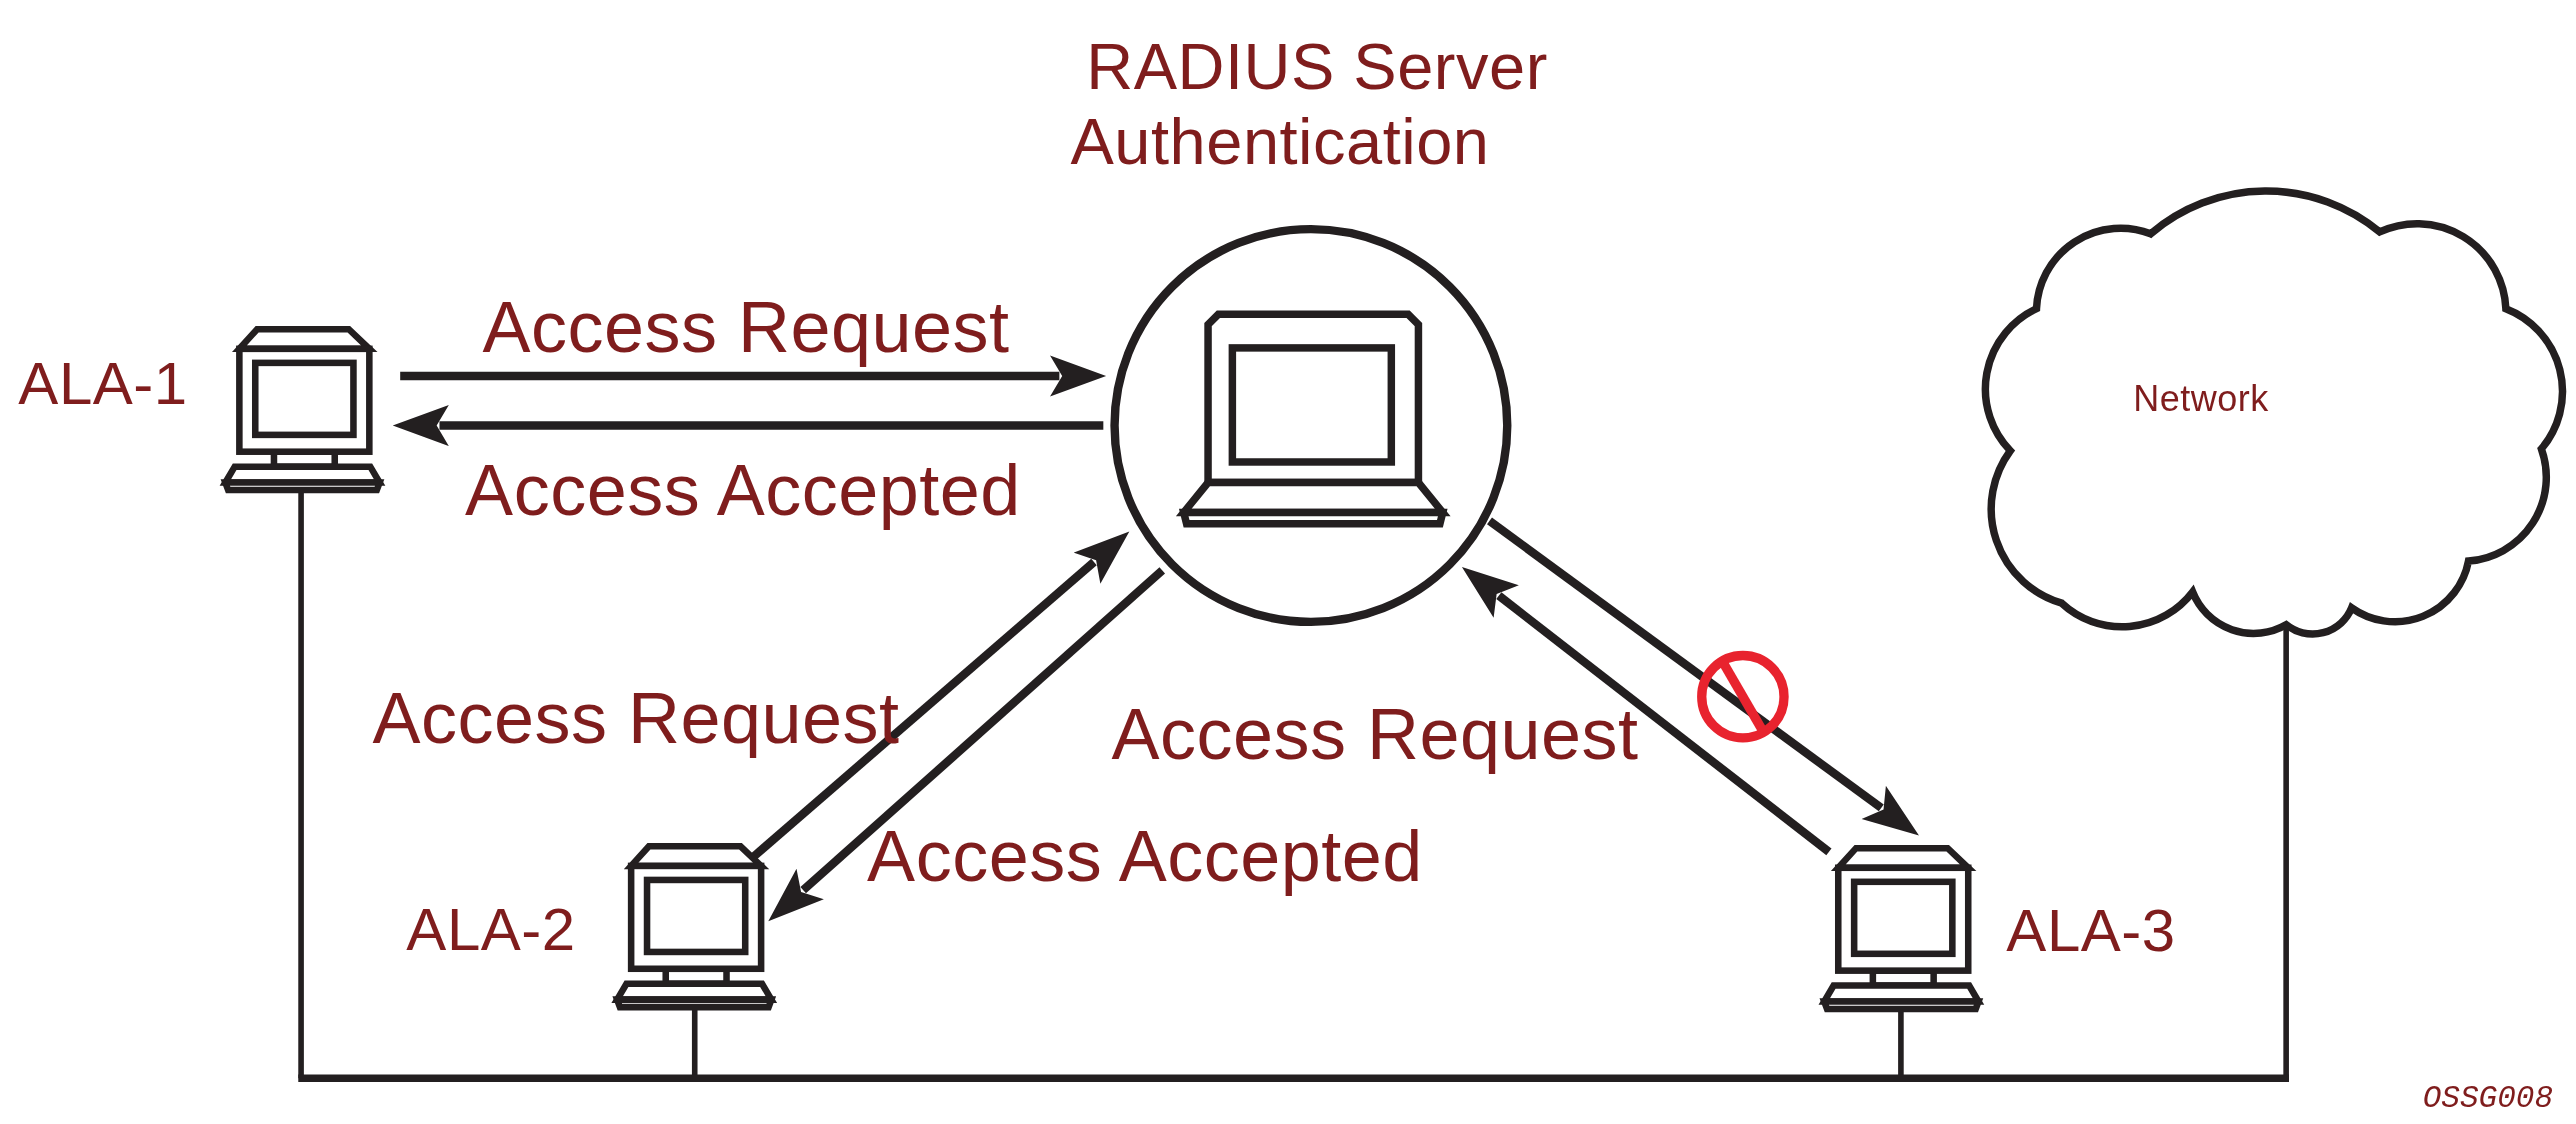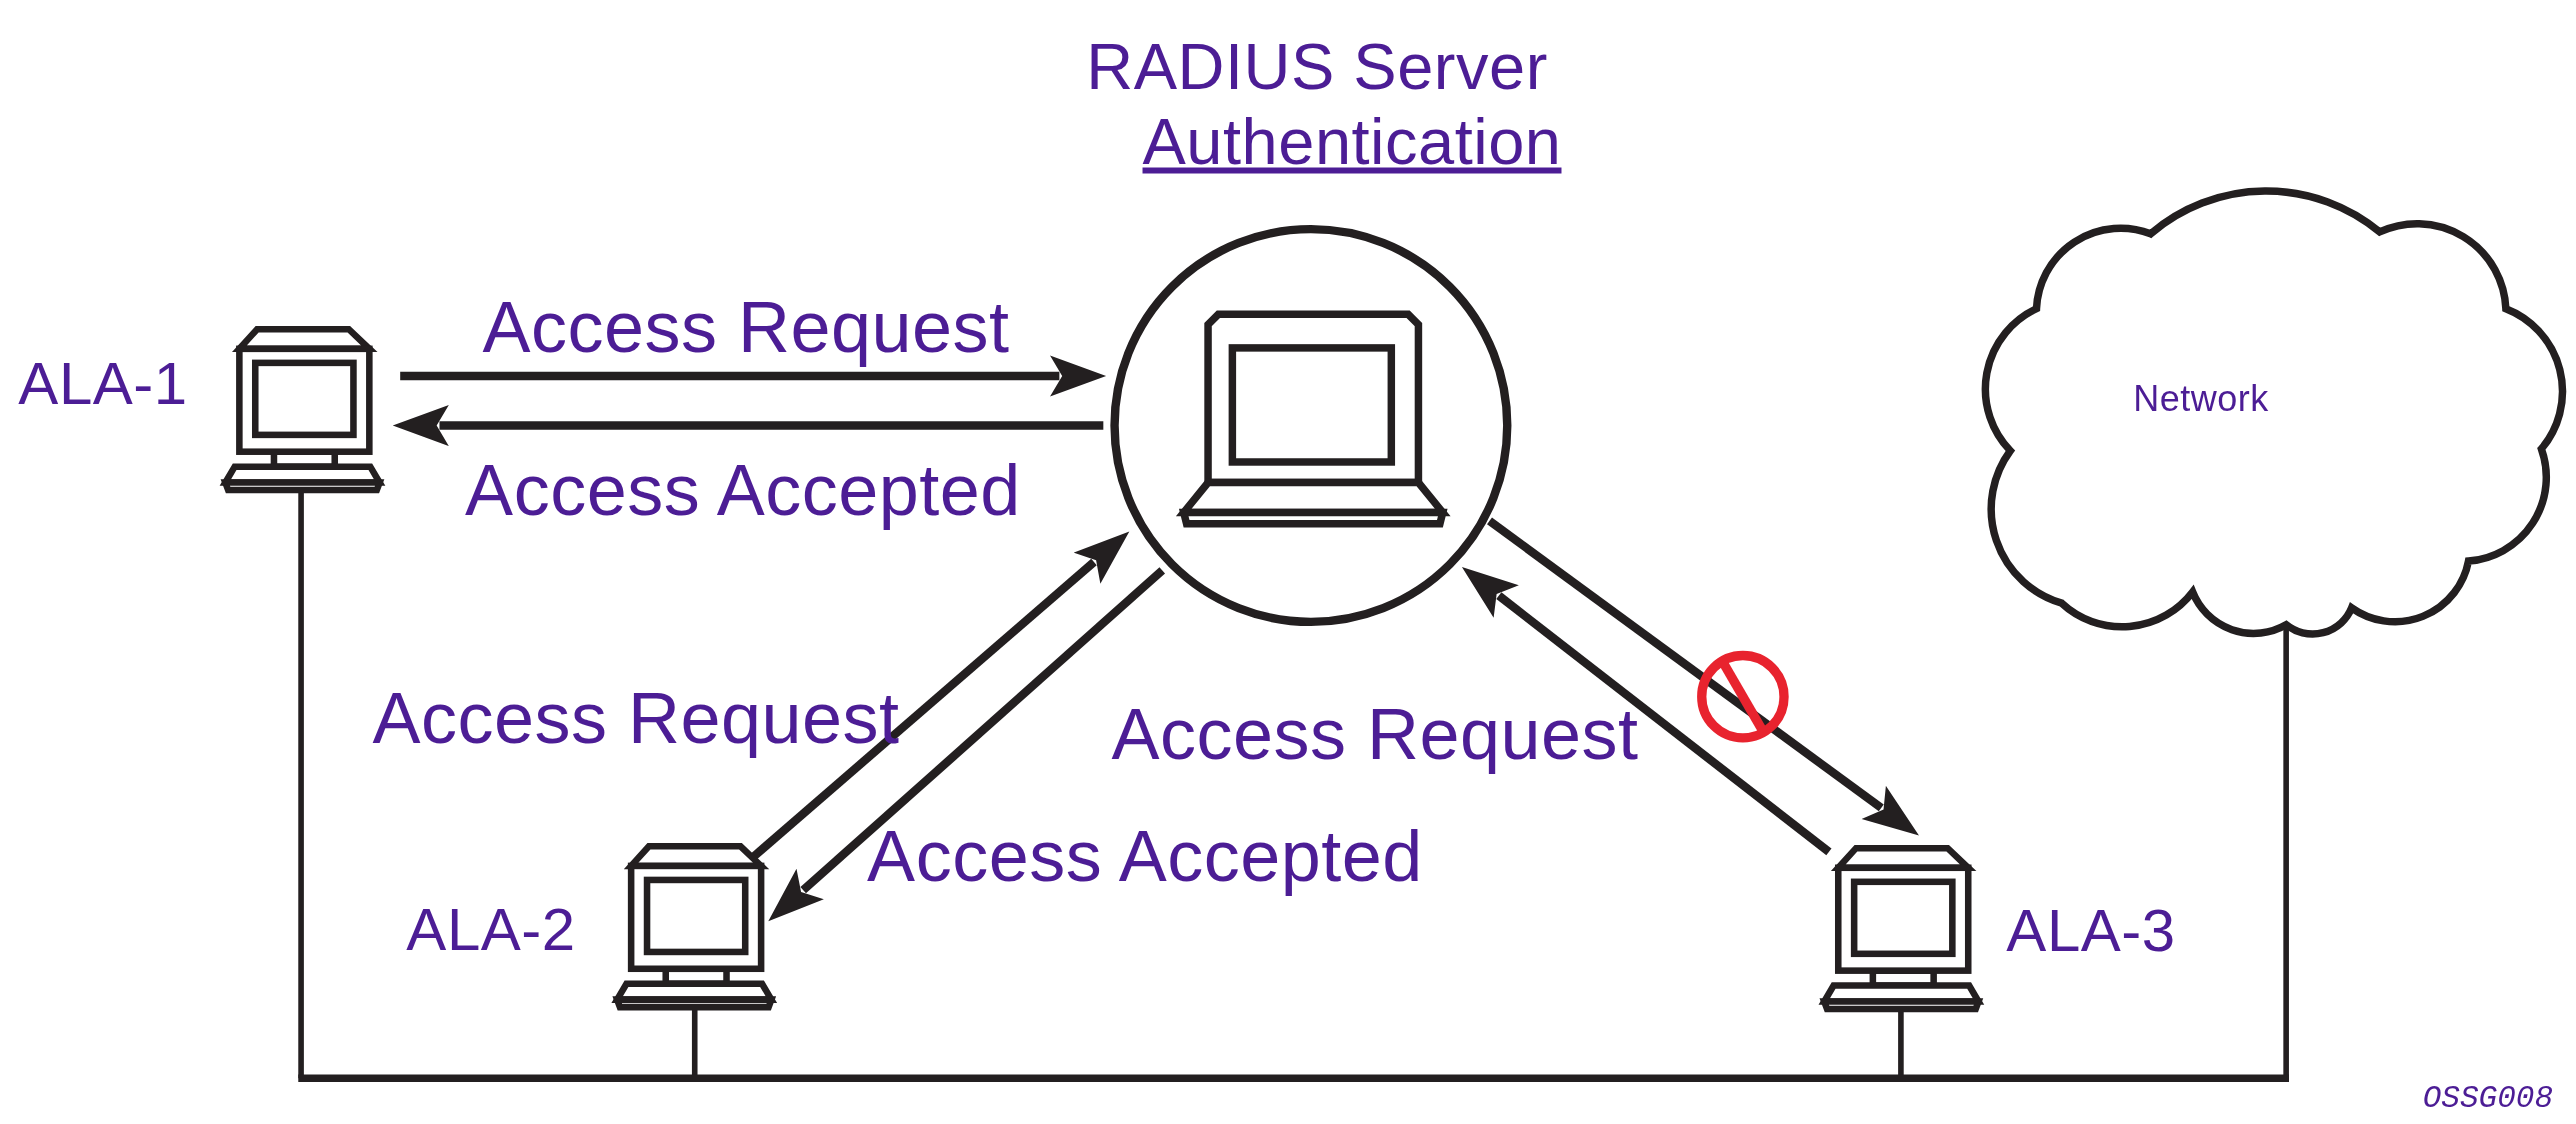--- a/index.html
+++ b/index.html
@@ -9,21 +9,21 @@
     background:#ffffff;
     font-family:"Liberation Sans", sans-serif;
     color:#231f20;
     overflow:hidden;
   }
   .stage svg{position:absolute;left:0;top:0;}
   .lbl{
     position:absolute;
     white-space:nowrap;
     transform:translate(-50%,-50%);
-    color:#4c1d95;
+    color:#7f1d1d;
     line-height:1;
     letter-spacing:0.5px;
   }
   .title-line{font-size:65px;}
   .node-label{font-size:60px;}
   .msg-label{font-size:72px;}
   .network-label{font-size:36px;}
   .figure-code{
     font-family:Liberation Mono, monospace;
     font-style:italic;
@@ -98,21 +98,21 @@
              A 95,95 0 0 1 2205,645
              A 105,105 0 0 1 2150,482
              Z" stroke="#231f20" stroke-width="8" fill="#ffffff"></path>
 
     <use href="#pc" transform="translate(256,352)"></use>
     <use href="#pc" transform="translate(675,905)"></use>
     <use href="#pc" transform="translate(1966,907)"></use>
   </svg>
 
   <div class="lbl title-line" style="left:1317px;top:66px;">RADIUS Server</div>
-  <div class="lbl title-line" style="left:1352px;top:141px;text-decoration:underline;">Authentication</div>
+  <div class="lbl title-line" style="left:1280px;top:141px;">Authentication</div>
 
   <div class="lbl node-label" style="left:103px;top:384px;">ALA-1</div>
   <div class="lbl node-label" style="left:491px;top:930px;">ALA-2</div>
   <div class="lbl node-label" style="left:2091px;top:931px;">ALA-3</div>
   <div class="lbl network-label" style="left:2201px;top:399px;">Network</div>
 
   <div class="lbl msg-label" style="left:746px;top:327px;">Access Request</div>
   <div class="lbl msg-label" style="left:743px;top:490px;">Access Accepted</div>
   <div class="lbl msg-label" style="left:636px;top:718px;">Access Request</div>
   <div class="lbl msg-label" style="left:1145px;top:856px;">Access Accepted</div>

